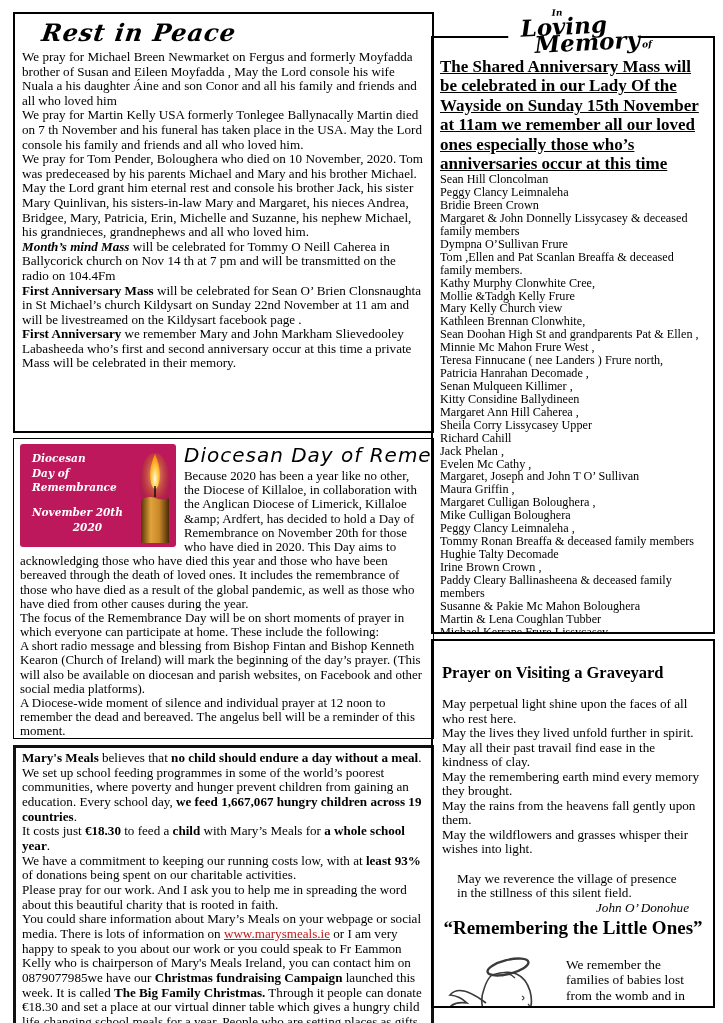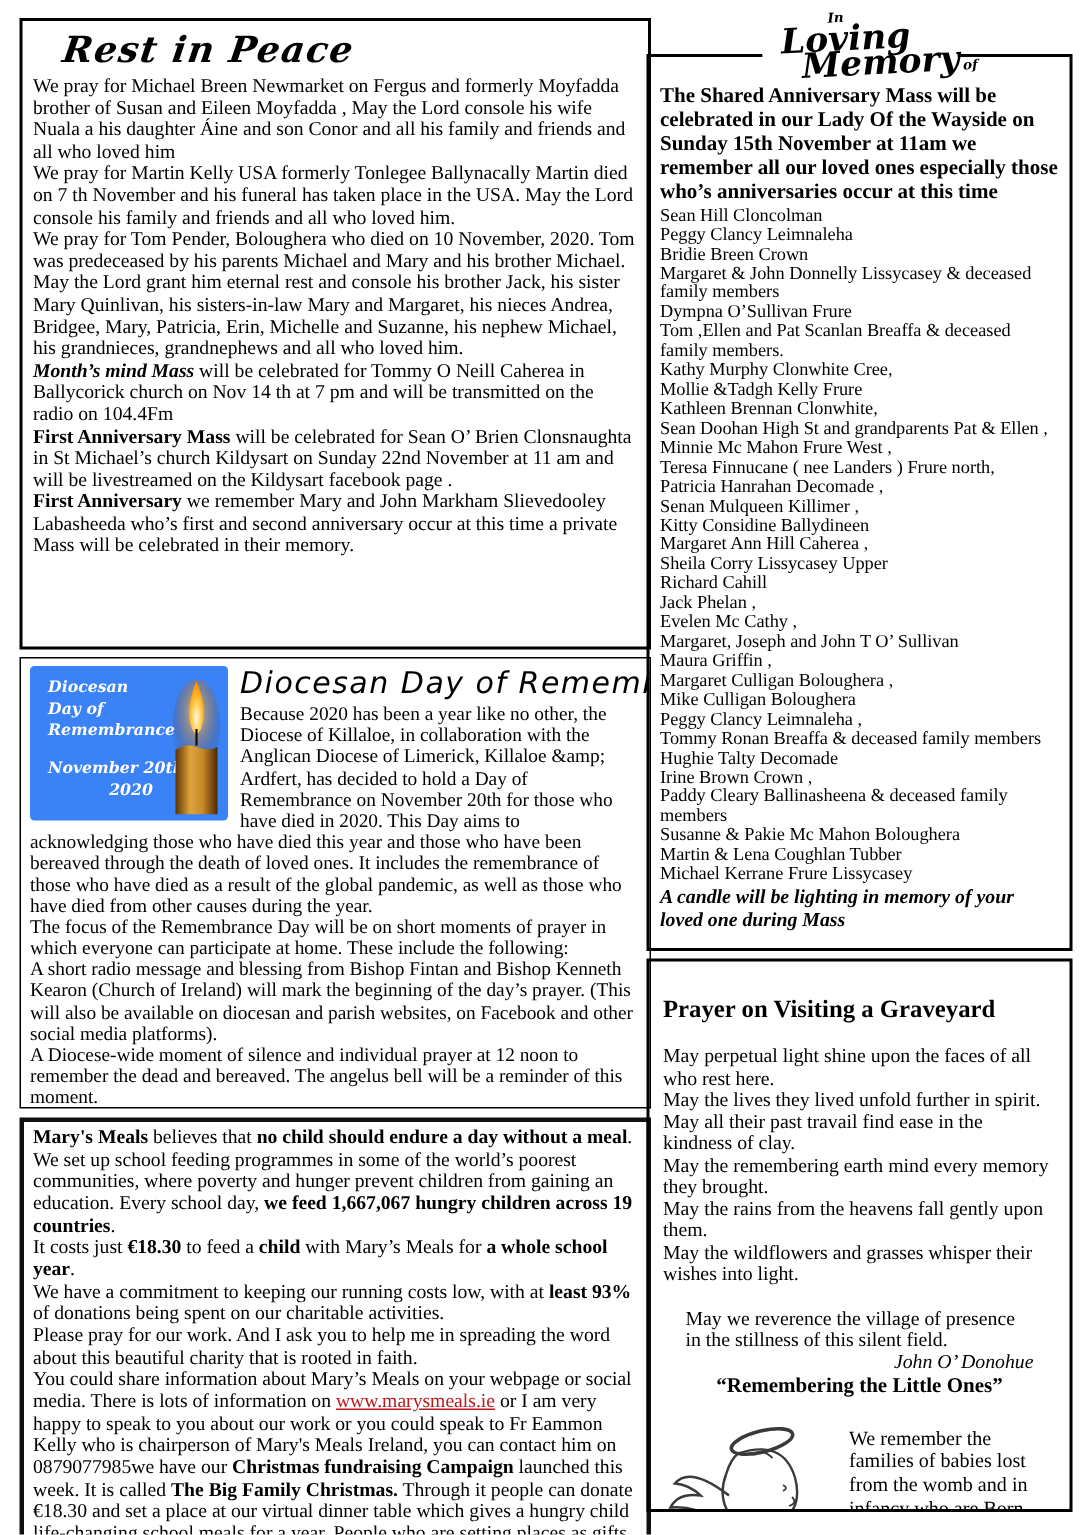--- a/index.html
+++ b/index.html
@@ -26,22 +26,22 @@
     display: inline-block;
   }
   .para { margin: 0; font-size: 13.1px; line-height: 1.115; }
   .b { font-weight: bold; }
   .i { font-style: italic; }
   .link { color: #b91c1c; text-decoration: underline; cursor: pointer; }
 
   .dio-box { border: 1px solid #000; height: 301px; margin-top: 5px; padding: 3px 6px; overflow: hidden; }
   .dio-box .para { font-size: 12.9px; line-height: 1.1; }
   .dio-badge {
-    float: left; width: 132px; height: 103px;
-    background: #3b82f6; color: #fff; border-radius: 3px;
+    float: left; width: 156px; height: 103px;
+    background: #be185d; color: #fff; border-radius: 3px;
     margin: 2px 8px 3px 0; position: relative;
     padding: 7px 0 0 12px;
     font-family: "DejaVu Serif", serif;
     font-style: italic; font-weight: bold;
   }
   .dio-badge .bl { font-size: 10.5px; line-height: 1.4; }
   .dio-badge .bl-gap { height: 10px; }
   .candle-svg { position: absolute; right: 4px; top: 5px; }
   .dio-title {
     font-family: "DejaVu Sans", sans-serif;
@@ -61,30 +61,30 @@
     width: 130px; text-align: center;
     font-family: "DejaVu Serif", serif; font-style: italic;
     line-height: 0.9; padding: 0 4px;
   }
   .lm-in { font-size: 9px; font-weight: bold; margin-left: -30px; }
   .lm-main { font-size: 23px; font-weight: bold; margin-left: -18px; }
   .lm-main2 { font-size: 23px; font-weight: bold; margin-left: 22px; margin-top: -4px; }
   .lm-of { font-size: 9px; margin-left: 2px; font-weight: bold; }
 
   .lm-box { border: 2px solid #000; height: 598px; padding: 3px 7px; overflow: hidden; }
-  .lm-intro { font-weight: bold; font-size: 14px; line-height: 1.14; margin: 16px 0 0 0; }
+  .lm-intro { font-weight: bold; font-size: 17px; line-height: 1.14; margin: 16px 0 0 0; text-decoration: underline; }
   .name-line { font-size: 12.2px; line-height: 1.06; }
   .candle-note { font-weight: bold; font-style: italic; font-size: 13.2px; line-height: 1.15; margin-top: 1px; }
 
   .prayer-box { border: 2px solid #000; height: 369px; margin-top: 5px; padding: 4px 9px; overflow: hidden; }
   .prayer-title { font-size: 16.5px; font-weight: bold; margin: 18px 0 14px 0; }
   .prayer-line { font-size: 13.2px; line-height: 1.1; }
   .prayer-final { margin: 15px; font-size: 13.2px; line-height: 1.1; }
   .author { font-style: italic; float: right; }
-  .rem-title { text-align: center; font-weight: bold; font-size: 14px; margin: 16px 0 12px 0; }
+  .rem-title { text-align: center; font-weight: bold; font-size: 19px; margin: 16px 0 12px 0; }
   .rem-row { display: flex; gap: 8px; align-items: flex-start; }
   .angel-wrap { flex: 0 0 116px; }
   .rem-body { font-size: 13.4px; line-height: 1.17; padding-top: 6px; padding-right: 2px; }
 </style>
 </head>
 <body>
 
 <div class="page">
 
   <div class="col-left">
@@ -171,20 +171,21 @@
         <p class="lm-intro">The Shared Anniversary Mass will be celebrated in  our Lady Of the Wayside on Sunday 15th November at 11am  we remember all our loved ones especially those who’s anniversaries occur at this time</p>
         <div>
             <div class="name-line">Sean Hill Cloncolman</div>
             <div class="name-line">Peggy Clancy Leimnaleha</div>
             <div class="name-line">Bridie Breen Crown</div>
             <div class="name-line">Margaret &amp; John Donnelly Lissycasey &amp; deceased family members</div>
             <div class="name-line">Dympna O’Sullivan Frure</div>
             <div class="name-line">Tom ,Ellen and Pat Scanlan Breaffa &amp; deceased family members.</div>
             <div class="name-line">Kathy Murphy  Clonwhite  Cree,</div>
             <div class="name-line">Mollie &amp;Tadgh Kelly  Frure</div>
+            <div class="name-line"> Mary Kelly Church view</div>
             <div class="name-line"> Kathleen Brennan Clonwhite,</div>
             <div class="name-line">Sean Doohan High St and grandparents Pat &amp; Ellen ,</div>
             <div class="name-line">Minnie Mc Mahon Frure West ,</div>
             <div class="name-line">Teresa Finnucane ( nee Landers )  Frure north,</div>
             <div class="name-line">Patricia Hanrahan Decomade ,</div>
             <div class="name-line">Senan Mulqueen Killimer ,</div>
             <div class="name-line">Kitty Considine Ballydineen</div>
             <div class="name-line">Margaret Ann Hill Caherea ,</div>
             <div class="name-line">Sheila Corry Lissycasey Upper</div>
             <div class="name-line">Richard Cahill</div>

